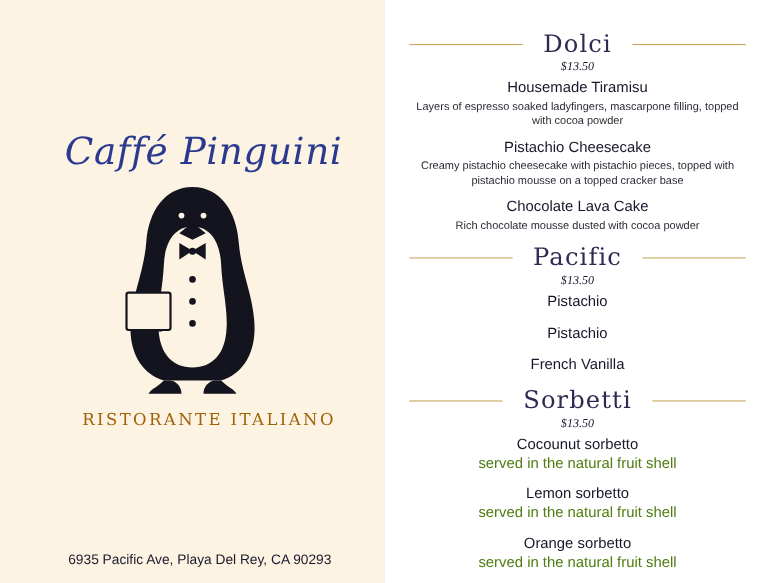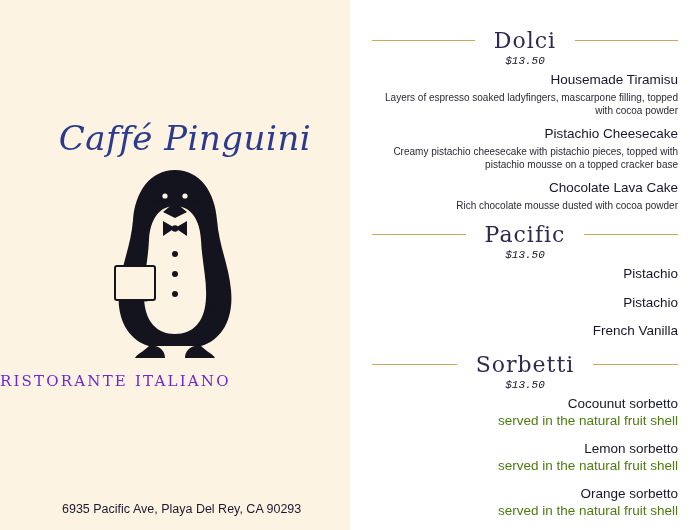--- a/index.html
+++ b/index.html
@@ -48,25 +48,25 @@
     height: 200px;
     display: flex;
     align-items: center;
     justify-content: center;
   }
   .tagline {
     position: absolute;
     top: 372px;
     left: 0;
     width: 380px;
-    text-align: left;
+    text-align: center;
     font-family: "DejaVu Serif", serif;
     font-size: 15px;
     letter-spacing: 2.2px;
-    color: #6d28d9;
+    color: #a16207;
   }
   .address {
     position: absolute;
     bottom: 14px;
     left: 62px;
     font-family: "Liberation Sans", sans-serif;
     font-size: 12.5px;
     color: #1a1a2e;
     margin-top: 20px;
   }
@@ -104,29 +104,29 @@
   }
   .section-title {
     font-family: "DejaVu Serif", serif;
     font-size: 22px;
     color: #2e2a52;
     letter-spacing: 1px;
     white-space: nowrap;
   }
   .section-price {
     text-align: center;
-    font-family: Liberation Mono, monospace;
+    font-family: Liberation Serif, serif;
     font-style: italic;
     font-size: 11px;
     color: #1a1a2e;
     margin-top: 2px;
     margin-bottom: 5px;
   }
 
-  .item { text-align: right; margin-bottom: 9px; }
+  .item { text-align: center; margin-bottom: 9px; }
   .item-name {
     font-family: "Liberation Sans", sans-serif;
     font-size: 13.5px;
     color: #17172b;
     line-height: 1.25;
   }
   .item-desc {
     font-family: "Liberation Sans", sans-serif;
     font-size: 10px;
     color: #2a2a35;

